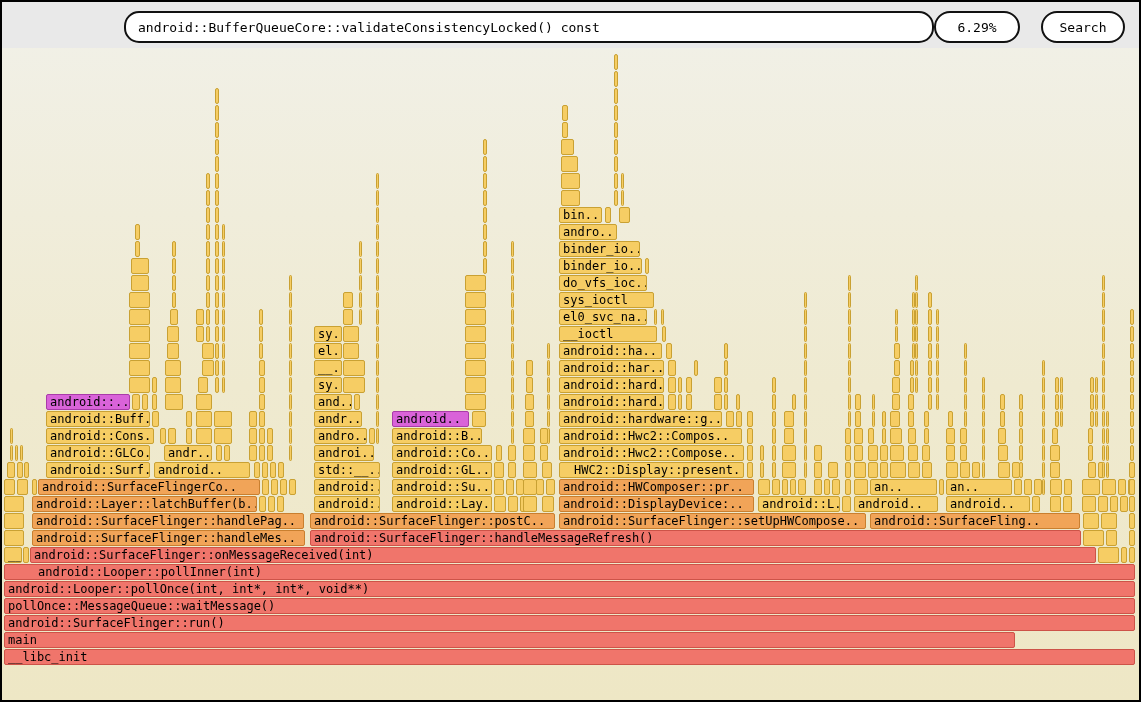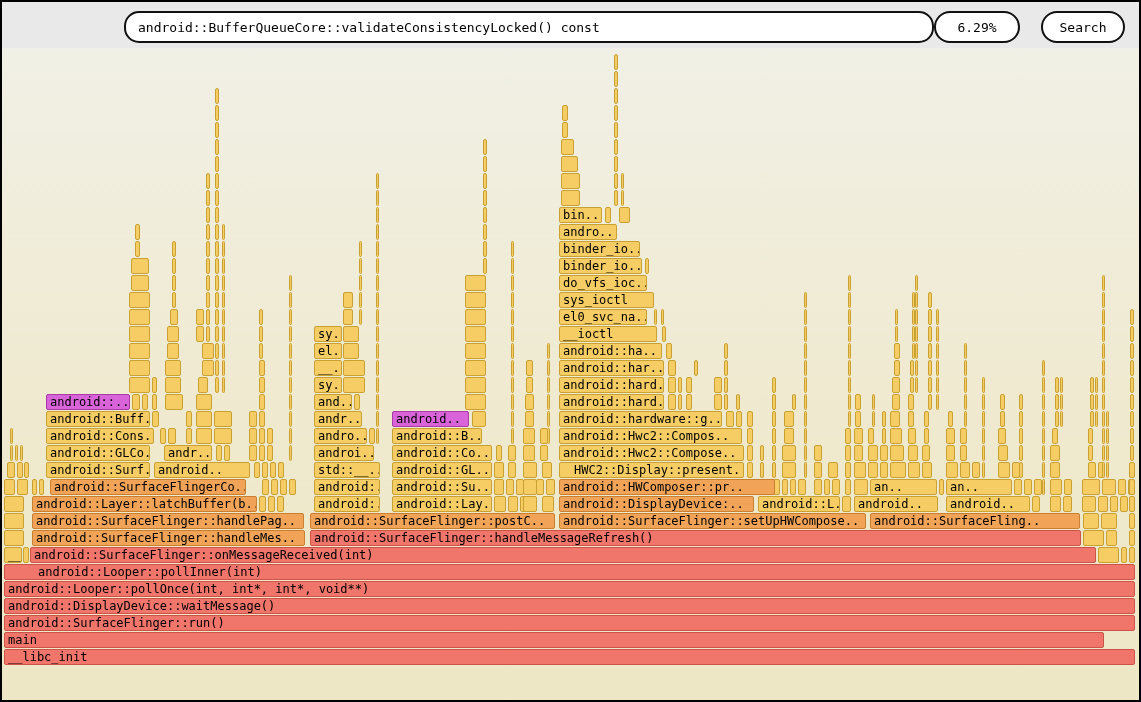--- a/index.html
+++ b/index.html
@@ -521,45 +521,45 @@
       <div class="frame c-y filler" style="left: 1128px; top: 341px; width: 4px;"></div>
       <div class="frame c-y filler" style="left: 1128px; top: 324px; width: 4px;"></div>
       <div class="frame c-y filler" style="left: 1128px; top: 307px; width: 4px;"></div>
       <div class="frame c-y filler" style="left: 1096px; top: 545px; width: 21px;"></div>
       <div class="frame c-y filler" style="left: 1119px; top: 545px; width: 6px;"></div>
       <div class="frame c-y filler" style="left: 1081px; top: 528px; width: 21px;"></div>
       <div class="frame c-y filler" style="left: 1104px; top: 528px; width: 11px;"></div>
       <div class="frame c-y filler" style="left: 1081px; top: 511px; width: 16px;"></div>
       <div class="frame c-y filler" style="left: 1099px; top: 511px; width: 16px;"></div>
       <div class="frame c-r" title="__libc_init" style="left: 2px; top: 647px; width: 1131px;">__libc_init</div>
-      <div class="frame c-r" title="main" style="left: 2px; top: 630px; width: 1100px;">main</div>
+      <div class="frame c-r" title="main" style="left: 2px; top: 630px; width: 1011px;">main</div>
       <div class="frame c-r" title="android::SurfaceFlinger::run()" style="left: 2px; top: 613px; width: 1131px;">android::SurfaceFlinger::run()</div>
-      <div class="frame c-r" title="android::MessageQueue::waitMessage()" style="left: 2px; top: 596px; width: 1131px;">android::DisplayDevice::waitMessage()</div>
+      <div class="frame c-r" title="android::MessageQueue::waitMessage()" style="left: 2px; top: 596px; width: 1131px;">pollOnce::MessageQueue::waitMessage()</div>
       <div class="frame c-r" title="android::Looper::pollOnce(int, int*, int*, void**)" style="left: 2px; top: 579px; width: 1131px;">android::Looper::pollOnce(int, int*, int*, void**)</div>
       <div class="frame c-r" title="android::Looper::pollInner(int)" style="left: 2px; top: 562px; width: 1131px; padding-left: 33px;">android::Looper::pollInner(int)</div>
       <div class="frame c-y" title="__" style="left: 2px; top: 545px; width: 18px;">__</div>
       <div class="frame c-y" title="." style="left: 21px; top: 545px; width: 6px;">.</div>
       <div class="frame c-r" title="android::SurfaceFlinger::onMessageReceived(int)" style="left: 28px; top: 545px; width: 1066px;">android::SurfaceFlinger::onMessageReceived(int)</div>
       <div class="frame c-o" title="android::SurfaceFlinger::handleMes.." style="left: 30px; top: 528px; width: 273px;">android::SurfaceFlinger::handleMes..</div>
       <div class="frame c-r" title="android::SurfaceFlinger::handleMessageRefresh()" style="left: 308px; top: 528px; width: 771px;">android::SurfaceFlinger::handleMessageRefresh()</div>
       <div class="frame c-o" title="android::SurfaceFlinger::handlePag.." style="left: 30px; top: 511px; width: 272px;">android::SurfaceFlinger::handlePag..</div>
       <div class="frame c-o" title="android::SurfaceFlinger::postC.." style="left: 308px; top: 511px; width: 245px;">android::SurfaceFlinger::postC..</div>
       <div class="frame c-o" title="android::SurfaceFlinger::setUpHWCompose.." style="left: 557px; top: 511px; width: 307px;">android::SurfaceFlinger::setUpHWCompose..</div>
       <div class="frame c-o" title="android::SurfaceFling.." style="left: 868px; top: 511px; width: 210px;">android::SurfaceFling..</div>
       <div class="frame c-o" title="android::Layer::latchBuffer(b.." style="left: 30px; top: 494px; width: 225px;">android::Layer::latchBuffer(b..</div>
       <div class="frame c-y" title="android:.." style="left: 312px; top: 494px; width: 66px;">android:..</div>
       <div class="frame c-y" title="android::Lay.." style="left: 390px; top: 494px; width: 100px;">android::Lay..</div>
       <div class="frame c-o" title="android::DisplayDevice:.." style="left: 557px; top: 494px; width: 195px;">android::DisplayDevice:..</div>
       <div class="frame c-y" title="android::L.." style="left: 756px; top: 494px; width: 82px;">android::L..</div>
       <div class="frame c-y" title="android.." style="left: 852px; top: 494px; width: 84px;">android..</div>
       <div class="frame c-y" title="android.." style="left: 944px; top: 494px; width: 84px;">android..</div>
-      <div class="frame c-o" title="android::SurfaceFlingerCo.." style="left: 48px; top: 477px; width: 196px;">android::SurfaceFlingerCo..</div>
+      <div class="frame c-o" title="android::SurfaceFlingerCo.." style="left: 36px; top: 477px; width: 222px;">android::SurfaceFlingerCo..</div>
       <div class="frame c-y" title="android:.." style="left: 312px; top: 477px; width: 66px;">android:..</div>
       <div class="frame c-y" title="android::Su.." style="left: 390px; top: 477px; width: 100px;">android::Su..</div>
-      <div class="frame c-o" title="android::HWComposer::pr.." style="left: 557px; top: 477px; width: 216px;">android::HWComposer::pr..</div>
+      <div class="frame c-o" title="android::HWComposer::pr.." style="left: 557px; top: 477px; width: 195px;">android::HWComposer::pr..</div>
       <div class="frame c-y" title="an.." style="left: 868px; top: 477px; width: 67px;">an..</div>
       <div class="frame c-y" title="an.." style="left: 944px; top: 477px; width: 66px;">an..</div>
       <div class="frame c-y" title="android::Surf.." style="left: 44px; top: 460px; width: 104px;">android::Surf..</div>
       <div class="frame c-y" title="android.." style="left: 152px; top: 460px; width: 96px;">android..</div>
       <div class="frame c-y" title="std::__.." style="left: 312px; top: 460px; width: 66px;">std::__..</div>
       <div class="frame c-y" title="android::GL.." style="left: 390px; top: 460px; width: 100px;">android::GL..</div>
       <div class="frame c-y" title="HWC2::Display::present.." style="left: 557px; top: 460px; width: 185px; padding-left: 14px;">HWC2::Display::present..</div>
       <div class="frame c-y" title="android::GLCo.." style="left: 44px; top: 443px; width: 104px;">android::GLCo..</div>
       <div class="frame c-y" title="andr.." style="left: 162px; top: 443px; width: 48px;">andr..</div>
       <div class="frame c-y" title="androi.." style="left: 312px; top: 443px; width: 60px;">androi..</div>

